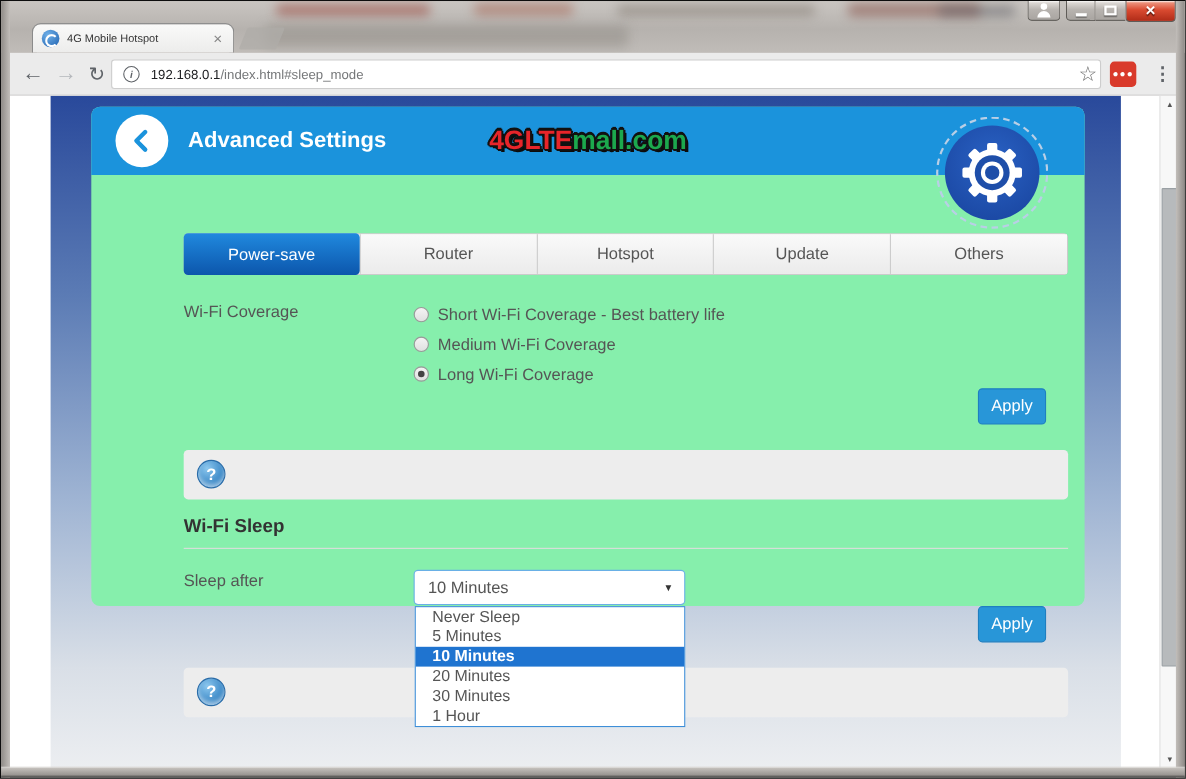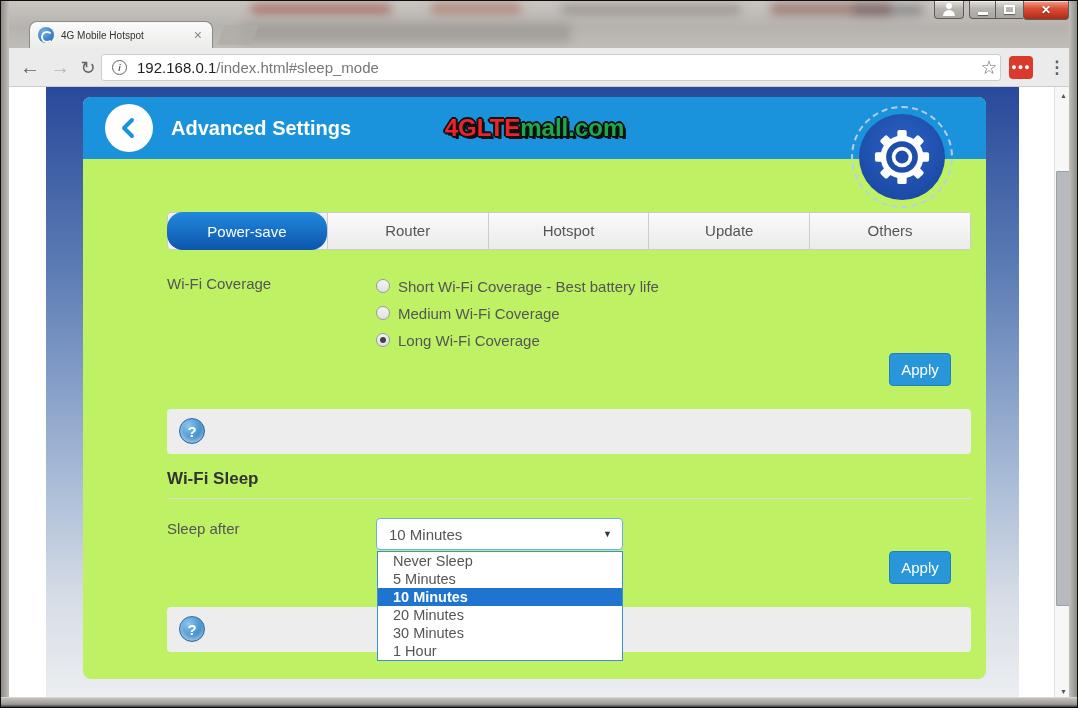--- a/index.html
+++ b/index.html
@@ -57,36 +57,36 @@
     border-bottom:1px solid #cccccc; }
   .nav-ico { position:absolute; top:0; height:39px; display:flex; align-items:center; justify-content:center;
     font-size:20px; color:#5f6368; width:26px; }
   .ico-back { left:8px; }
   .ico-fwd { left:38px; color:#b4b7bb; }
   .ico-reload { left:66px; font-size:18px; }
   .urlbar { position:absolute; left:92px; top:6px; width:900px; height:27px; background:#fff;
     border:1px solid #cdcdcd; border-radius:3px; display:flex; align-items:center; padding:0 10px; }
   .info-ico { width:15px; height:15px; border:1.5px solid #5f6368; border-radius:50%; color:#5f6368;
     font-size:9px; font-style:italic; font-weight:bold; display:flex; align-items:center; justify-content:center; flex:0 0 15px; }
-  .url-text { margin-left:10px; font-size:15px; color:#202124; }
+  .url-text { margin-left:10px; font-size:12px; color:#202124; }
   .url-text .path { color:#757779; }
   .ico-star { position:absolute; left:966px; top:0; height:39px; width:28px; display:flex; align-items:center;
     justify-content:center; font-size:19px; color:#6a6a6a; }
   .ext-btn { position:absolute; left:1000px; top:8px; width:24px; height:23px; background:#d93a2b; border-radius:4px;
     display:flex; align-items:center; justify-content:center; }
   .ext-dots { color:#fff; font-size:9px; letter-spacing:1px; font-weight:bold; line-height:1; }
   .ico-menu { position:absolute; left:1036px; top:0; height:39px; width:24px; display:flex; align-items:center;
     justify-content:center; font-size:17px; font-weight:bold; color:#5f6368; }
 
   
   .viewport { position:absolute; left:8px; top:86px; width:1062px; height:612px; background:#ffffff; overflow:hidden; }
   .grad-strip { position:absolute; left:37px; top:0; width:973px; height:612px;
     background:linear-gradient(180deg,#29499b 0%,#5c7cb5 30%,#9fb4d3 60%,#d9dfe7 85%,#eceef1 100%); }
 
-  .card { position:absolute; left:74px; top:10px; width:903px; height:582px; background:#bef264; border-radius:8px; }
+  .card { position:absolute; left:74px; top:10px; width:903px; height:454px; background:#86efac; border-radius:8px; }
   .card-header { position:absolute; left:0; top:0; width:903px; height:62px; background:#1b93dc; border-radius:8px 8px 0 0; }
   .back-circle { position:absolute; left:22px; top:7px; width:48px; height:48px; border-radius:50%; background:#fff;
     display:flex; align-items:center; justify-content:center; }
   .page-title { position:absolute; left:88px; top:0; line-height:62px; color:#fff; font-size:20px; font-weight:bold; }
   .logo { position:absolute; left:50%; transform:translateX(-50%); top:0; line-height:62px; font-size:24px;
     font-weight:bold; white-space:nowrap;
     text-shadow:-2px 0 #111,2px 0 #111,0 -2px #111,0 2px #111,-1px -1px #111,1px -1px #111,-1px 1px #111,1px 1px #111,3px 3px 0 #0c0c0c; }
   .logo .red { color:#e8252a; }
   .logo .green { color:#1ca84d; }
 
@@ -94,21 +94,21 @@
     border-radius:50%; display:flex; align-items:center; justify-content:center; z-index:3; background:transparent; }
   .gear-inner { width:86px; height:86px; border-radius:50%;
     background:radial-gradient(circle at 50% 38%,#2a62c4,#1c4aa6 75%); display:flex; align-items:center; justify-content:center; }
 
   
   .ptabs { position:absolute; left:84px; top:115px; width:804px; height:38px; background:#f1f1f1;
     border:1px solid #cbcbcb; border-radius:4px; display:flex; }
   .ptab { flex:1; text-align:center; line-height:36px; font-size:15px; color:#555;
     background:linear-gradient(180deg,#fafafa,#ebebeb); border-left:1px solid #cccccc; }
   .ptab:first-child { border-left:none; }
-  .ptab.active { margin:-1px 0 -1px -1px; line-height:40px; border:none; border-radius:16px;
+  .ptab.active { margin:-1px 0 -1px -1px; line-height:40px; border:none; border-radius:4px;
     background:linear-gradient(180deg,#2089de,#0c56ac); color:#fff; z-index:2; }
 
   
   .field-label { position:absolute; font-size:15px; color:#555; }
   .lbl-coverage { left:84px; top:178px; }
   .radio-row { position:absolute; left:293px; height:20px; display:flex; align-items:center; }
   .rr1 { top:179px; } .rr2 { top:206px; } .rr3 { top:233px; }
   .radio { width:14px; height:14px; border-radius:50%; border:1px solid #9a9a9a;
     background:linear-gradient(180deg,#f4f4f4,#e0e0e0); display:flex; align-items:center; justify-content:center; flex:0 0 14px; }
   .radio.sel::after { content:""; width:6px; height:6px; border-radius:50%; background:#444; }

